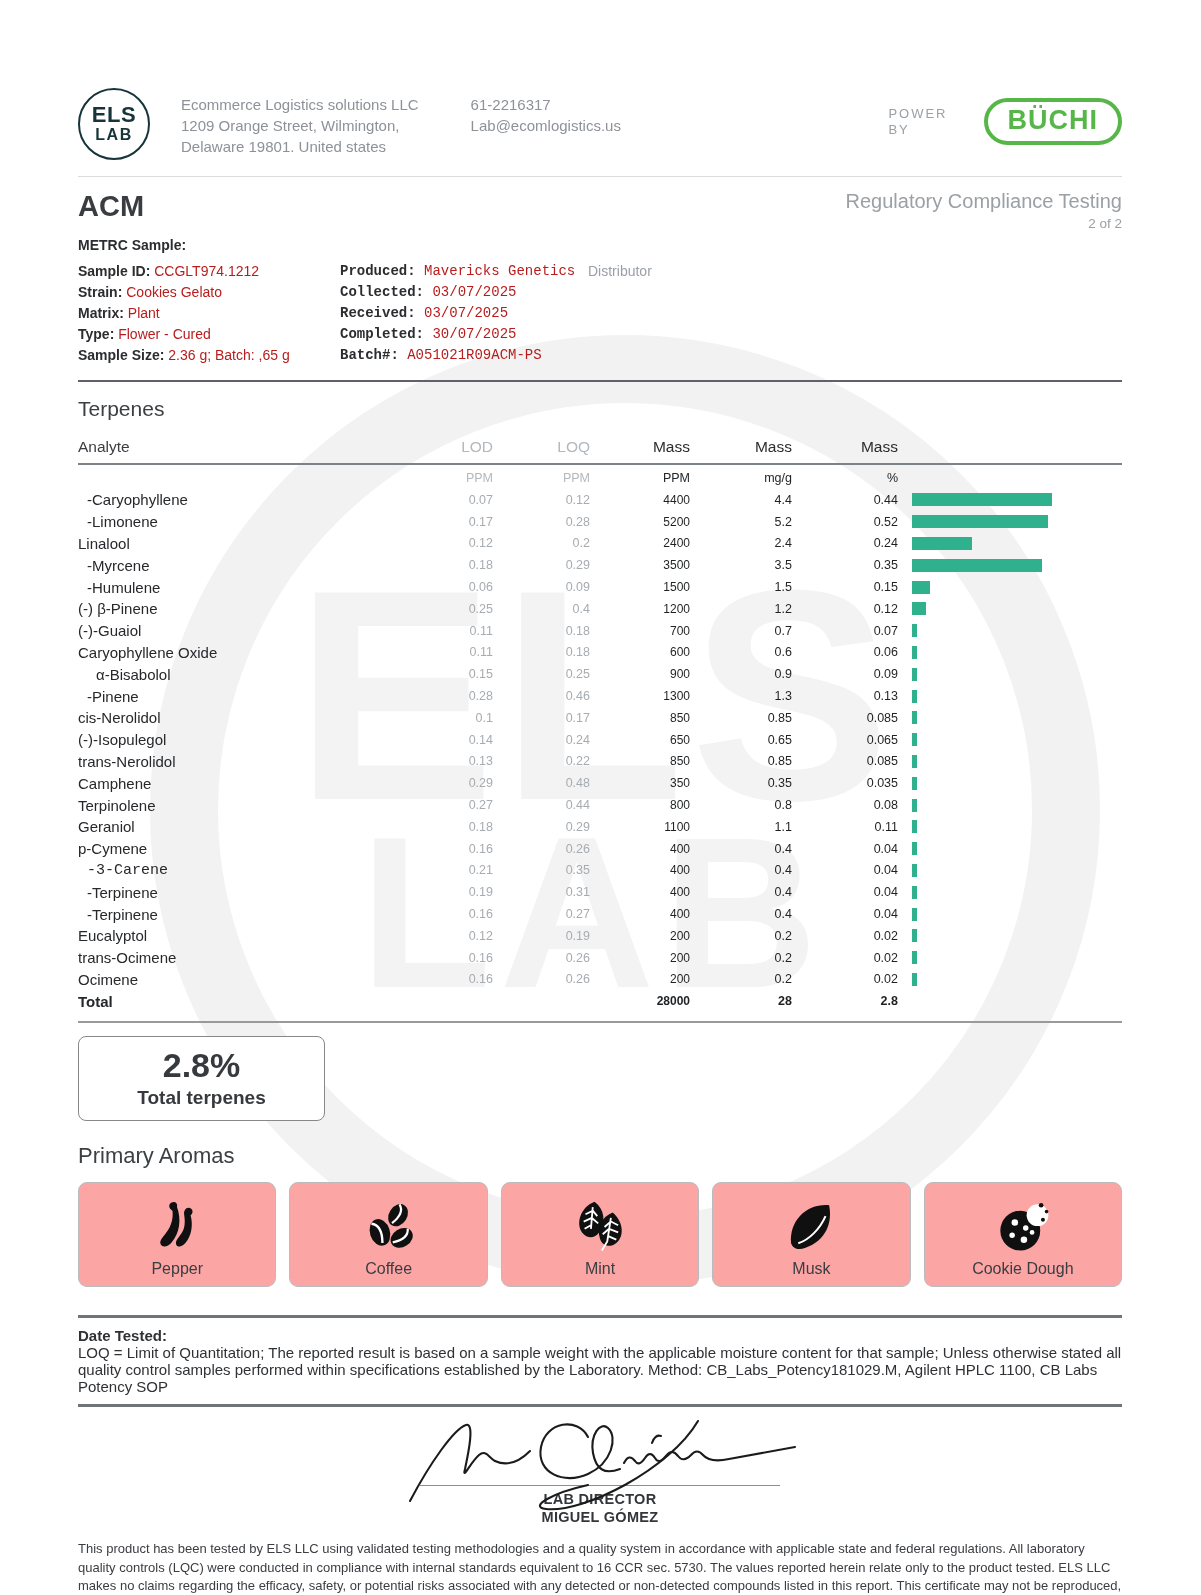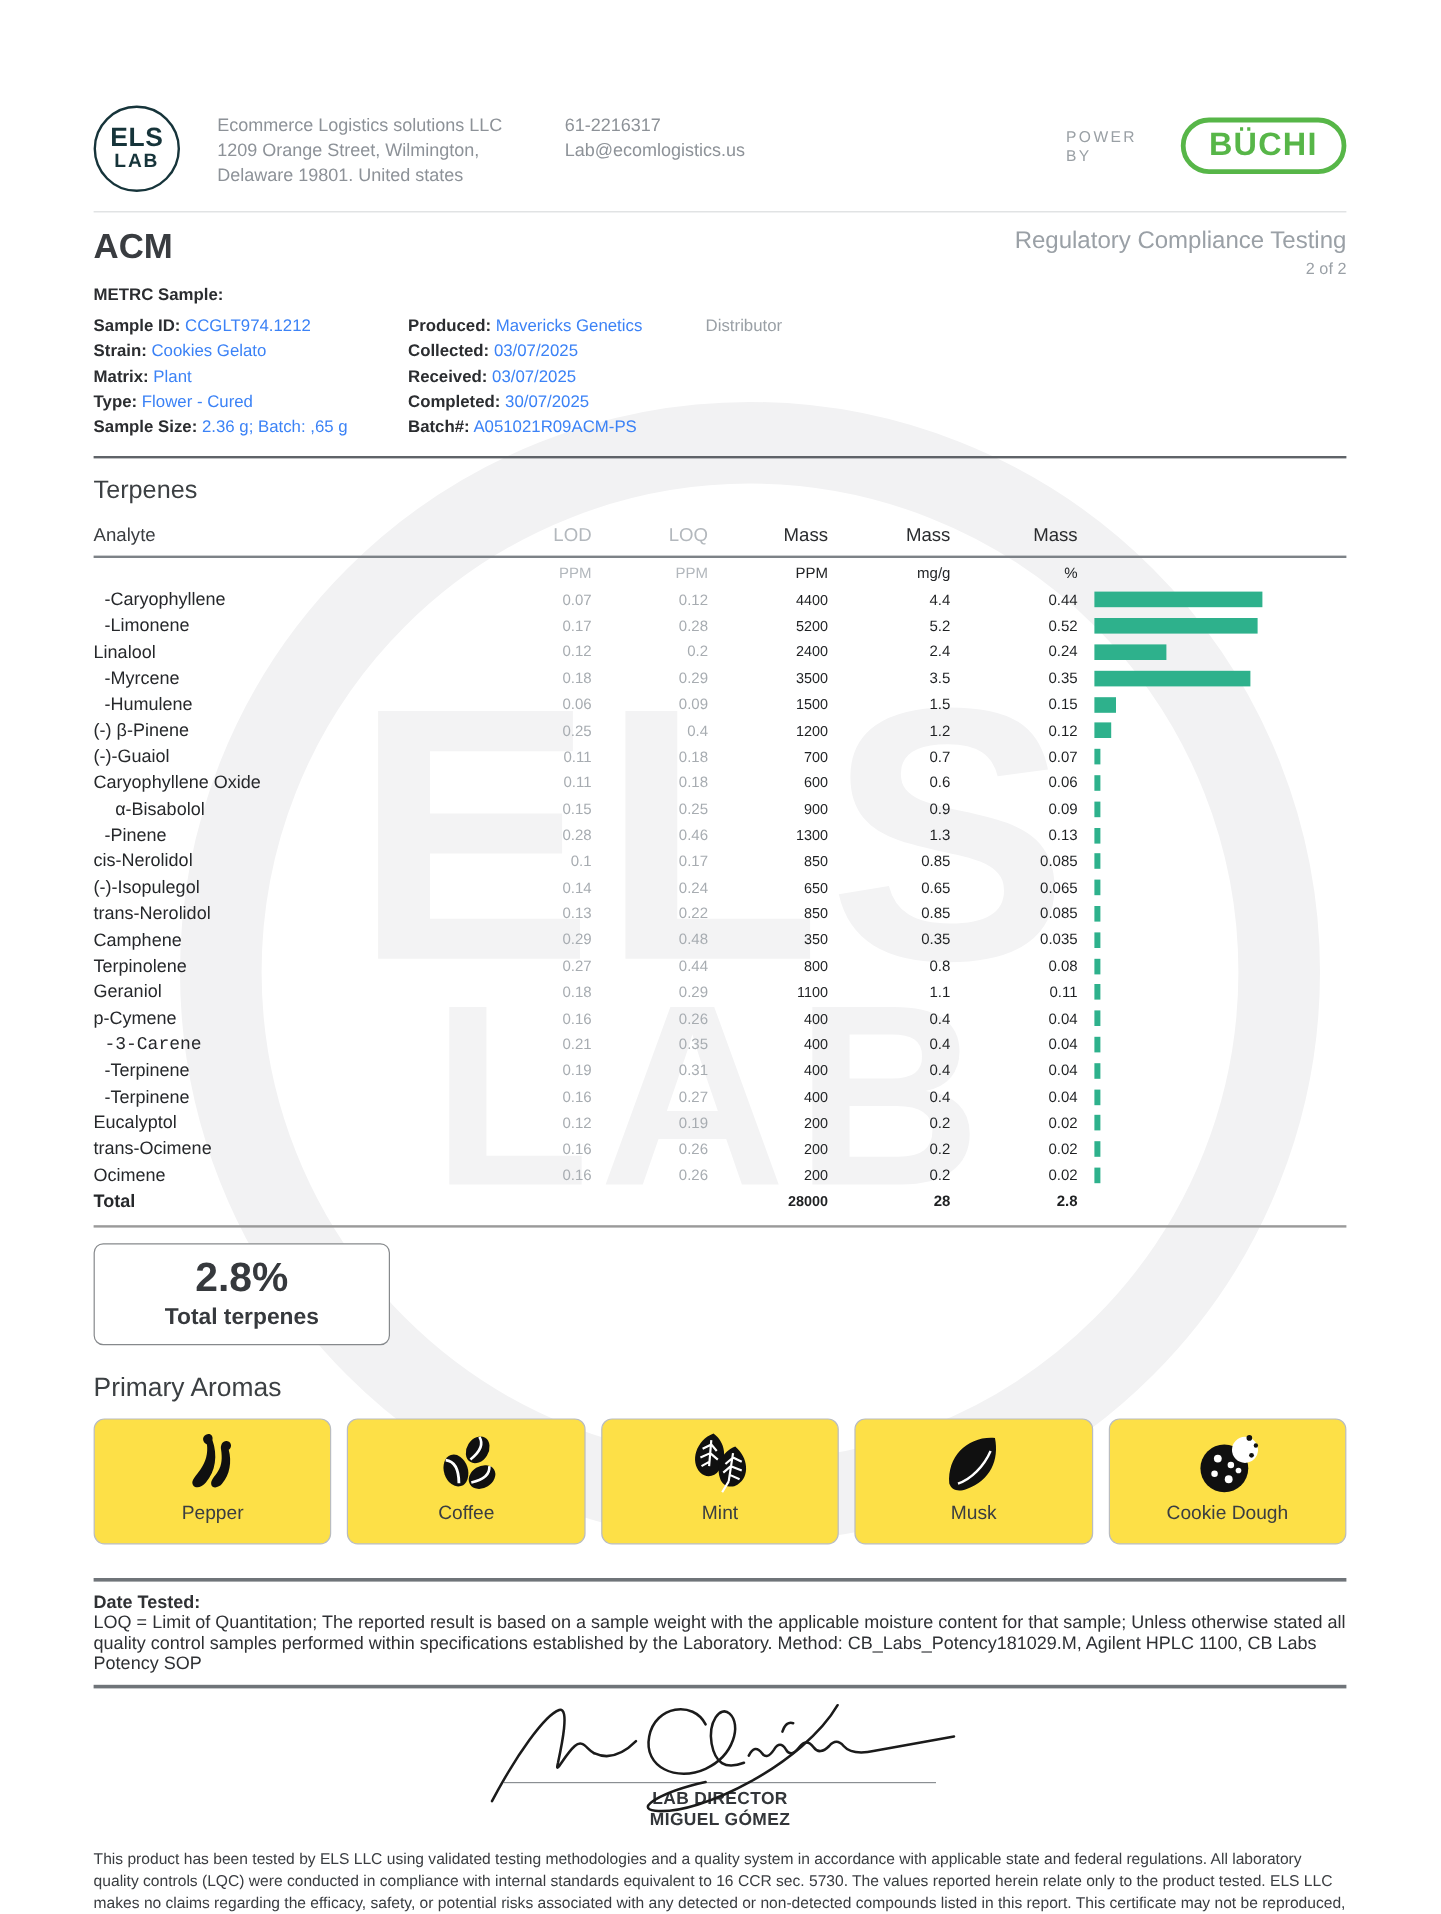--- a/index.html
+++ b/index.html
@@ -39,24 +39,24 @@
 
   
   .title-row { display:flex; align-items:flex-start; margin-top:13px; }
   .acm { font-size:29px; font-weight:600; color:#393c40; }
   .title-right { margin-left:auto; text-align:right; }
   .rct { font-size:20px; color:#9aa0a6; }
   .page-no { font-size:13.5px; color:#9aa0a6; margin-top:3px; }
   .metrc { font-size:14px; font-weight:bold; color:#2b2d30; margin-top:6px; }
   .meta { display:flex; margin-top:8px; font-size:14px; line-height:21px; }
   .meta-col1 { width:262px; }
-  .meta-col2 { width:248px; }
+  .meta-col2 { width:248px;font-family:Liberation Mono, monospace; }
   .meta-col3 { flex:1; color:#9aa0a6; }
   .meta b { color:#2b2d30; }
-  .meta span { color:#3b82f6; }
+  .meta span { color:#b91c1c; }
 
   
   .sec-title { font-size:21px; color:#3c4043; margin-top:15px; }
   .t-head { display:flex; margin-top:17px; font-size:15.5px; }
   .h-analyte { width:375px; color:#3a3d41; }
   .h-lod { width:40px; text-align:right; color:#b3b8bd; }
   .h-loq { width:97px; text-align:right; color:#b3b8bd; }
   .h-ppm { width:100px; text-align:right; color:#2a2c2f; font-weight:500; }
   .h-mgg { width:102px; text-align:right; color:#2a2c2f; font-weight:500; }
   .h-pct { width:106px; text-align:right; color:#2a2c2f; font-weight:500; }
@@ -83,22 +83,22 @@
 
   .sum-rule { border:none; border-top:2px solid #9a9a9a; margin-top:9px; }
   .sum-box { margin-top:13px; width:247px; height:85px; border:1.5px solid #86898c; border-radius:8px;
     background:#fff; display:flex; flex-direction:column; align-items:center; justify-content:center; }
   .sum-val { font-size:34px; font-weight:bold; color:#36393d; line-height:1.05; }
   .sum-lbl { font-size:19px; font-weight:bold; color:#36393d; margin-top:3px; }
 
   
   .aromas-title { font-size:22px; color:#3c4043; margin-top:22px; }
   .cards { display:flex; gap:13px; margin-top:13px; }
-  .card { flex:1; height:105px; border:1.5px solid #b9bcbf; border-radius:9px; background:#fde047;
-    display:flex; flex-direction:column; align-items:center; justify-content:center; padding-bottom:8px; }
+  .card { flex:1; height:105px; border:1.5px solid #b9bcbf; border-radius:9px; background:#fca5a5;
+    display:flex; flex-direction:column; align-items:center; justify-content:flex-end; padding-bottom:8px; }
   .card svg { margin-bottom:4px; }
   .card-lbl { font-size:16px; color:#3a3d41; }
 
   
   .foot-rule1 { margin-top:28px; }
   .footnote { margin-top:9px; font-size:15px; line-height:17px; color:#2f3134; }
   .footnote b { display:block; }
   .foot-rule2 { margin-top:9px; }
   .sig-block { margin-top:4px; display:flex; flex-direction:column; align-items:center; }
   .sig-svg { margin-bottom:-34px; position:relative; z-index:2; }

